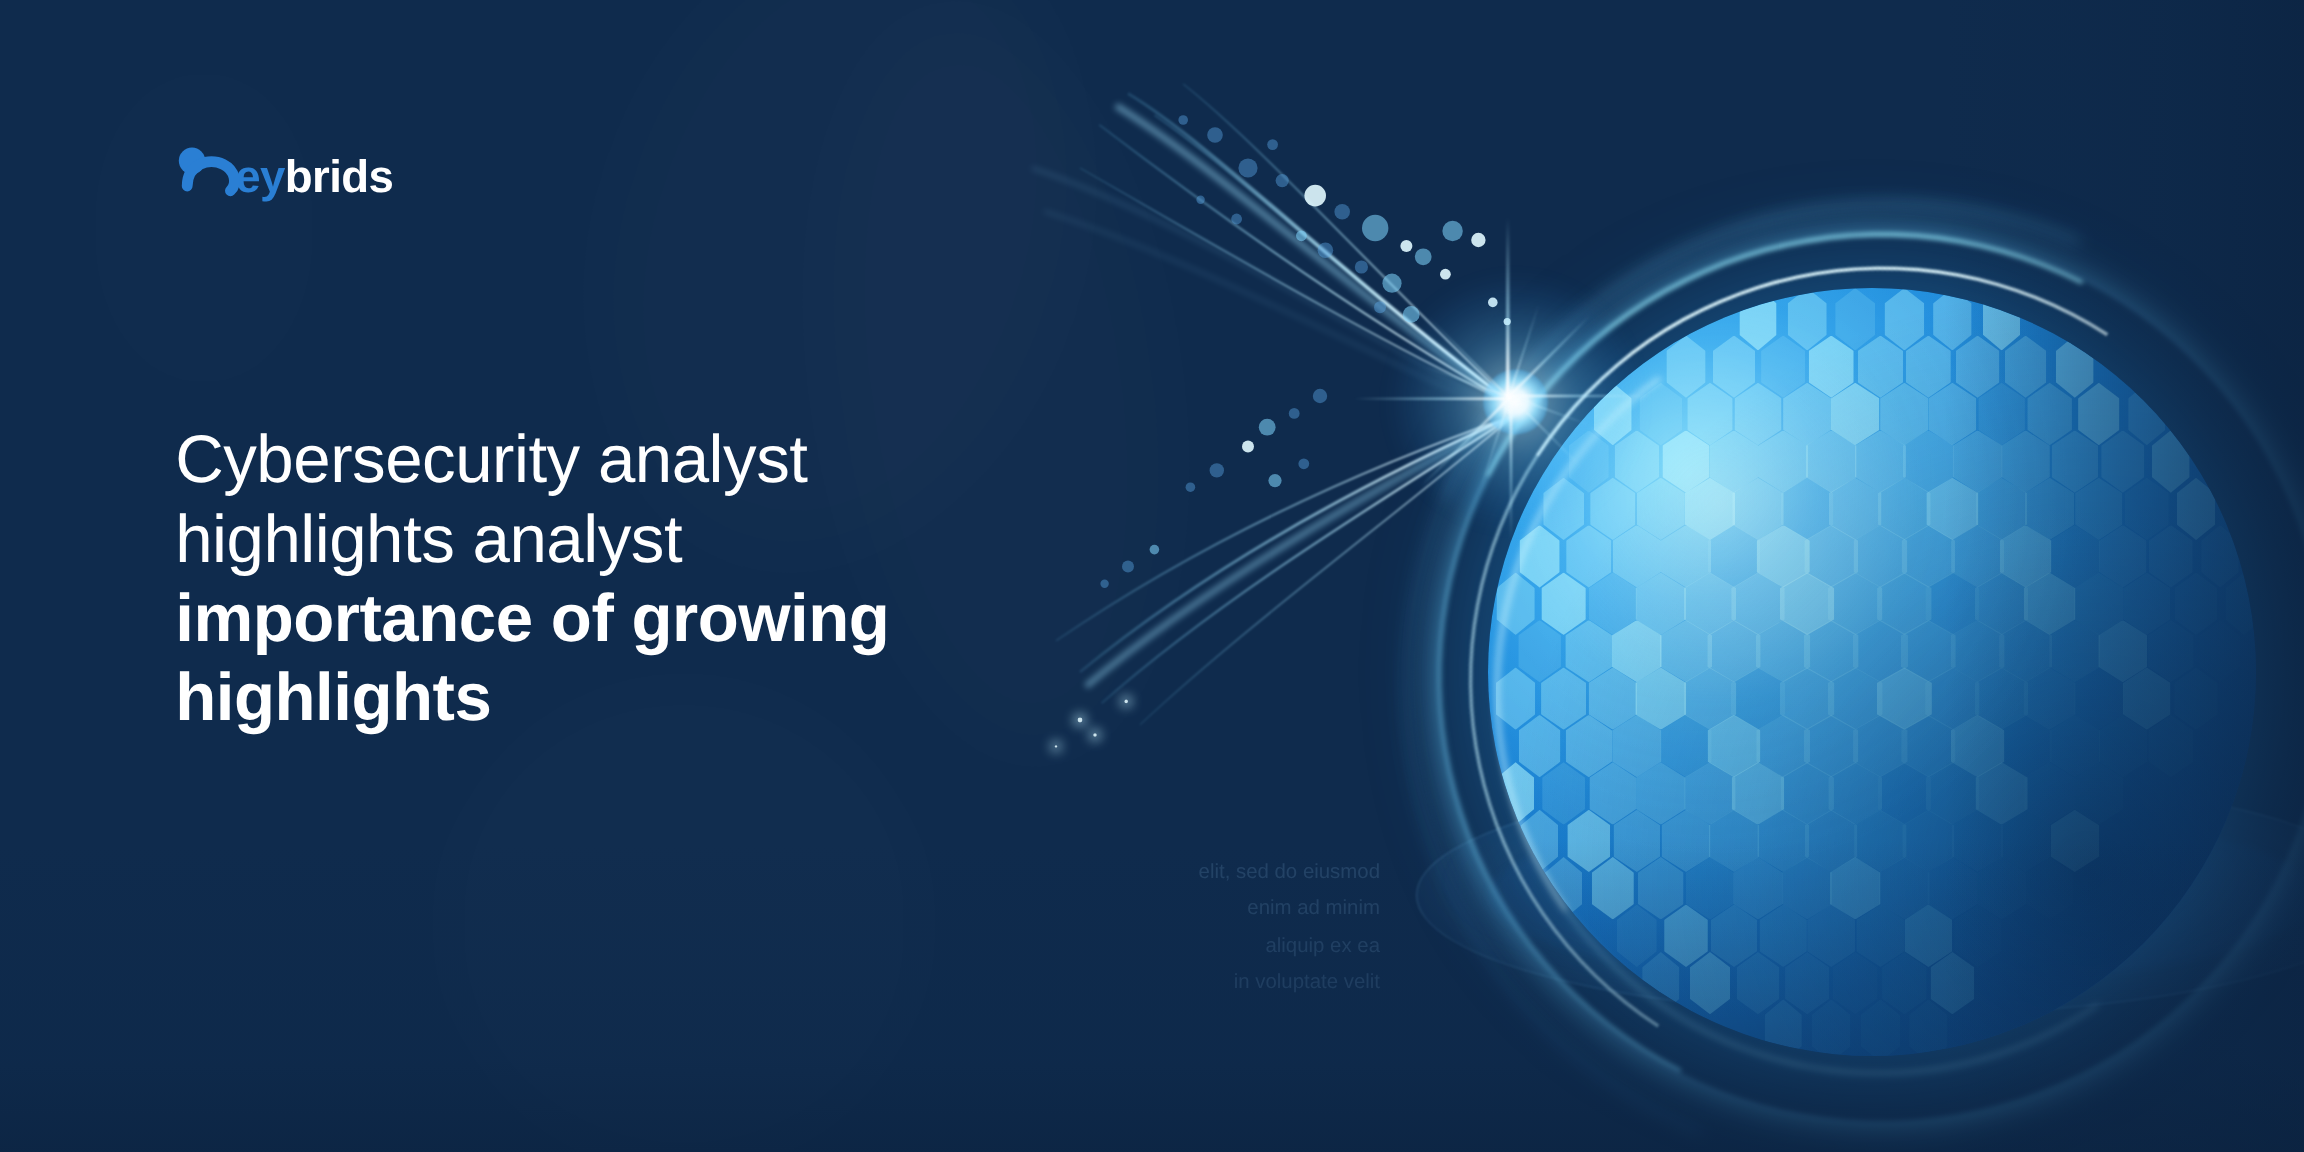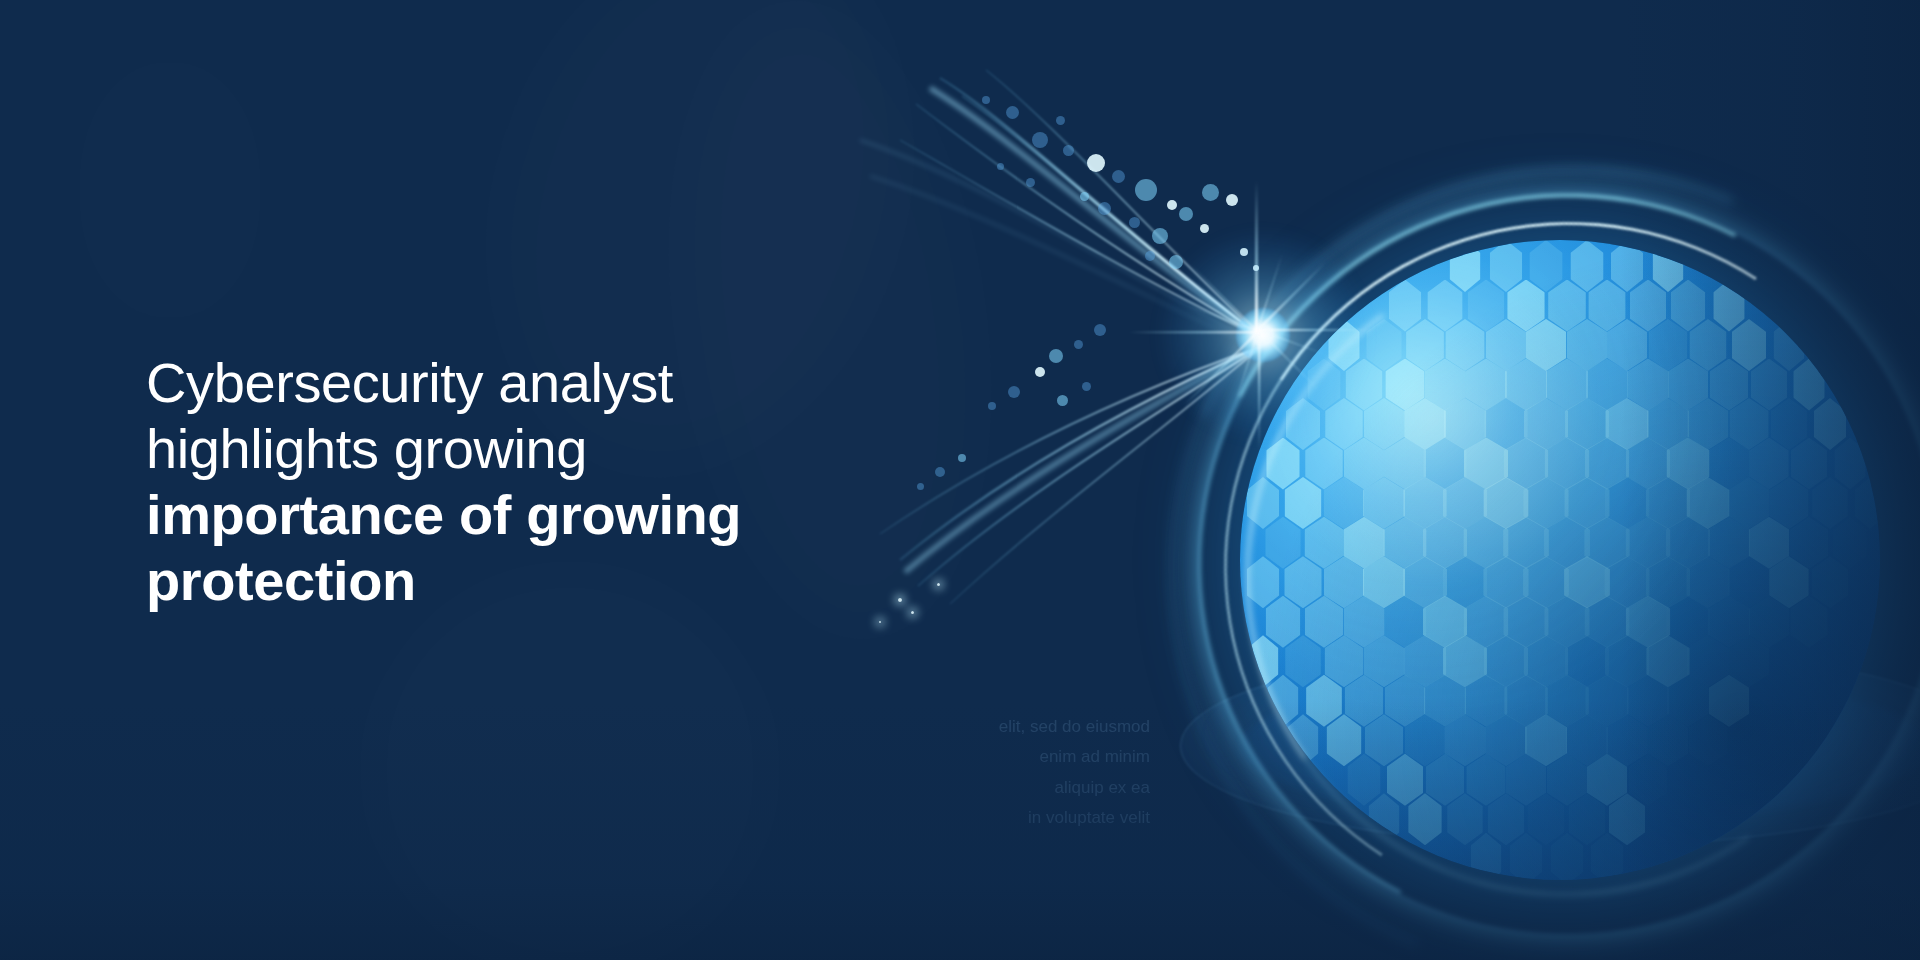--- a/index.html
+++ b/index.html
@@ -541,26 +541,37 @@
       <div class="ray" style="width: 95px; height: 1.6px; transform: rotate(-45deg) translateY(-50%);"></div>
       <div class="ray" style="width: 105px; height: 1.6px; transform: rotate(135deg) translateY(-50%);"></div>
       <div class="ray" style="width: 85px; height: 1.4px; transform: rotate(45deg) translateY(-50%);"></div>
       <div class="ray" style="width: 95px; height: 1.4px; transform: rotate(-135deg) translateY(-50%);"></div>
       <div class="ray" style="width: 80px; height: 1.1px; transform: rotate(-72deg) translateY(-50%);"></div>
       <div class="ray" style="width: 78px; height: 1.1px; transform: rotate(108deg) translateY(-50%);"></div>
       <div class="ray" style="width: 70px; height: 1px; transform: rotate(20deg) translateY(-50%);"></div>
       <div class="ray" style="width: 74px; height: 1px; transform: rotate(200deg) translateY(-50%);"></div>
     </div>
 
+  <div id="logo">
+    <div id="logo-mark">
+      <svg width="56" height="54" viewBox="0 0 56 54">
+        <circle cx="14" cy="13" r="11" fill="#2a7fd4"></circle>
+        <path d="M10 34 C10 16 28 10 40 16 C50 21 52 32 46 38" stroke="#2a7fd4" stroke-width="9" fill="none" stroke-linecap="round"></path>
+      </svg>
+    </div>
+    <div id="logo-text">
+      <span class="part-blue">ey</span><span class="part-white">brids</span>
+    </div>
+  </div>
 
   <h1 id="headline">
     <div class="line light">Cybersecurity analyst</div>
-    <div class="line light">highlights growing</div>
+    <div class="line light">highlights analyst</div>
     <div class="line bold">importance of growing</div>
-    <div class="line bold">protection</div>
+    <div class="line bold">highlights</div>
   </h1>
 
   <div id="faint-text">
     <div>elit, sed do eiusmod</div>
     <div>enim ad minim</div>
     <div>aliquip ex ea</div>
     <div>in voluptate velit</div>
   </div>
 
   <div id="right-vignette"></div>

